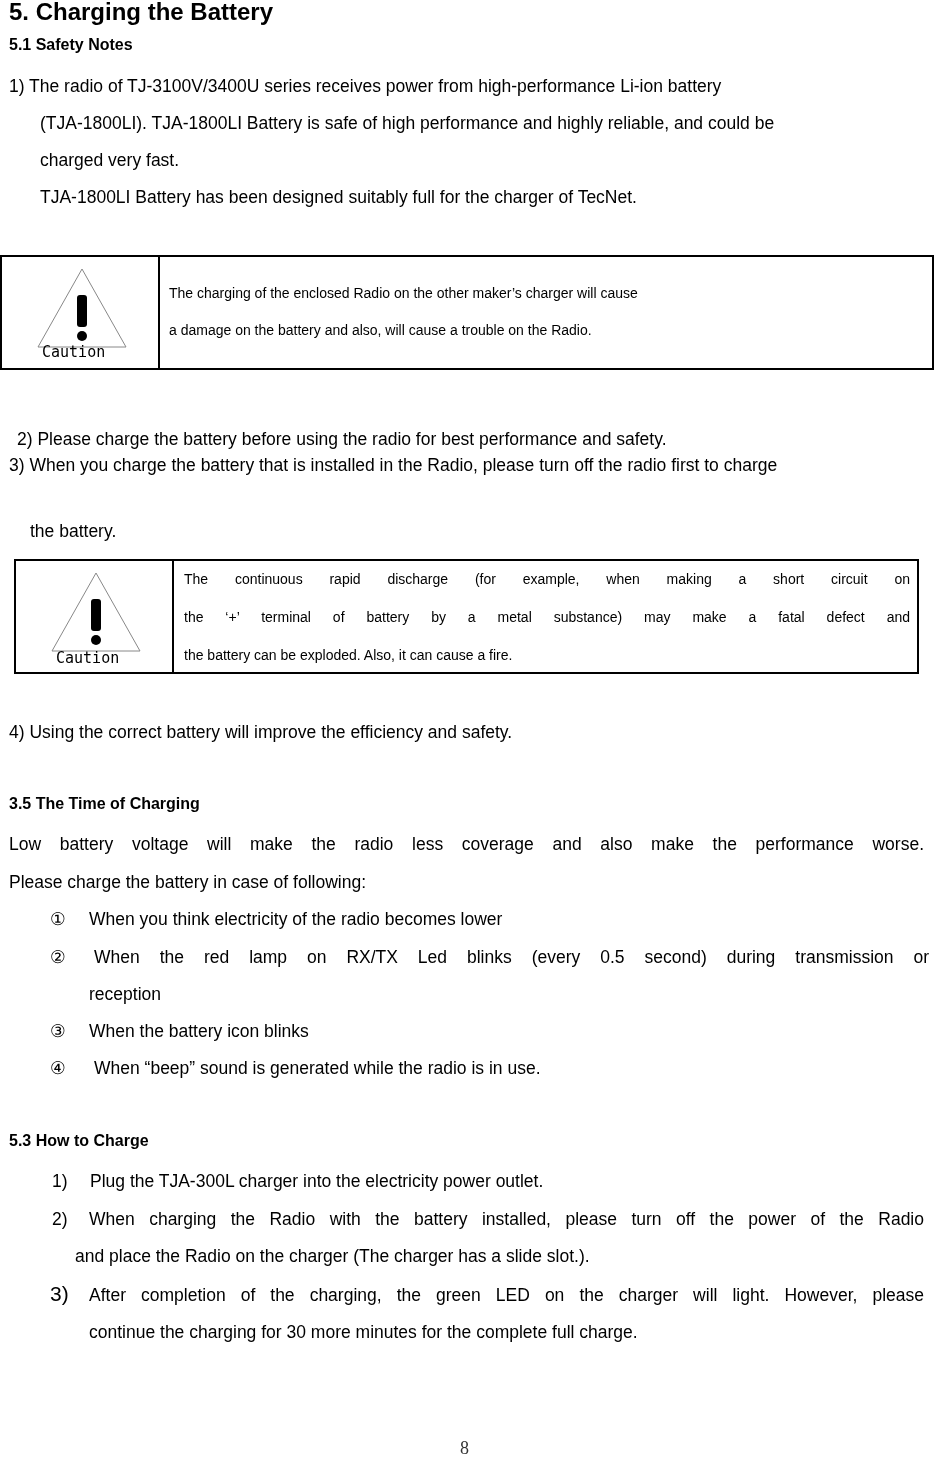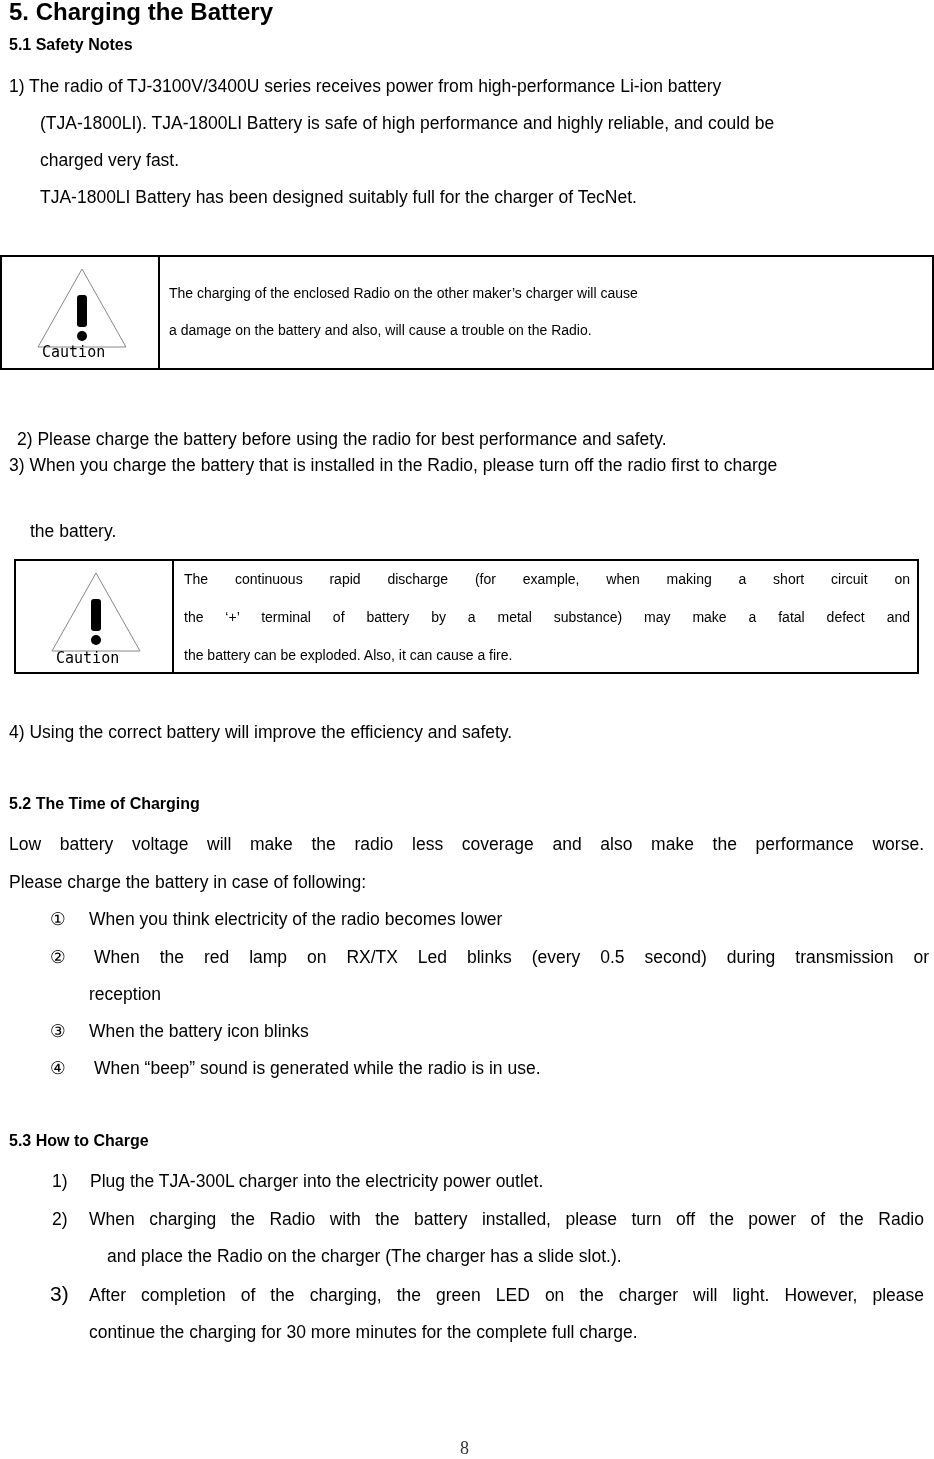--- a/index.html
+++ b/index.html
@@ -53,21 +53,21 @@
     </svg>
     <div class="caution-label" style="left:40px; top:88px;">Caution</div>
   </div>
   <div class="caution-text just" style="left:168px; top:10px; width:726px;">The continuous rapid discharge (for example, when making a short circuit on</div>
   <div class="caution-text just" style="left:168px; top:48px; width:726px;">the ‘+’ terminal of battery by a metal substance) may make a fatal defect and</div>
   <div class="caution-text" style="left:168px; top:86px;">the battery can be exploded. Also, it can cause a fire.</div>
 </div>
 
 <div class="abs p" style="left:9px; top:722px;">4) Using the correct battery will improve the efficiency and safety.</div>
 
-<div class="abs h2" style="left:9px; top:795px;">5.2 The Time of Charging</div>
+<div class="abs h2" style="left:9px; top:795px;">3.5 The Time of Charging</div>
 <div class="abs p just" style="left:9px; top:834px; width:915px;">Low battery voltage will make the radio less coverage and also make the performance worse.</div>
 <div class="abs p" style="left:9px; top:872px;">Please charge the battery in case of following:</div>
 
 <div class="abs p" style="left:50px; top:909px;">①</div>
 <div class="abs p" style="left:89px; top:909px;">When you think electricity of the radio becomes lower</div>
 
 <div class="abs p" style="left:50px; top:947px;">②</div>
 <div class="abs p just" style="left:94px; top:947px; width:835px;">When the red lamp on RX/TX Led blinks (every 0.5 second) during transmission or</div>
 <div class="abs p" style="left:89px; top:984px;">reception</div>
 
@@ -77,19 +77,19 @@
 <div class="abs p" style="left:50px; top:1058px;">④</div>
 <div class="abs p" style="left:94px; top:1058px;">When “beep” sound is generated while the radio is in use.</div>
 
 <div class="abs h2" style="left:9px; top:1132px;">5.3 How to Charge</div>
 
 <div class="abs p" style="left:52px; top:1171px;">1)</div>
 <div class="abs p" style="left:90px; top:1171px;">Plug the TJA-300L charger into the electricity power outlet.</div>
 
 <div class="abs p" style="left:52px; top:1209px;">2)</div>
 <div class="abs p just" style="left:89px; top:1209px; width:835px;">When charging the Radio with the battery installed, please turn off the power of the Radio</div>
-<div class="abs p" style="left:107px; top:1246px;">and place the Radio on the charger (The charger has a slide slot.).</div>
+<div class="abs p" style="left:75px; top:1246px;">and place the Radio on the charger (The charger has a slide slot.).</div>
 
 <div class="abs" style="left:50px; top:1282px; font-size:21px;">3)</div>
 <div class="abs p just" style="left:89px; top:1285px; width:835px;">After completion of the charging, the green LED on the charger will light. However, please</div>
 <div class="abs p" style="left:89px; top:1322px;">continue the charging for 30 more minutes for the complete full charge.</div>
 
 <div class="abs pagenum" style="left:460px; top:1438px;">8</div>
 
 </body></html>

